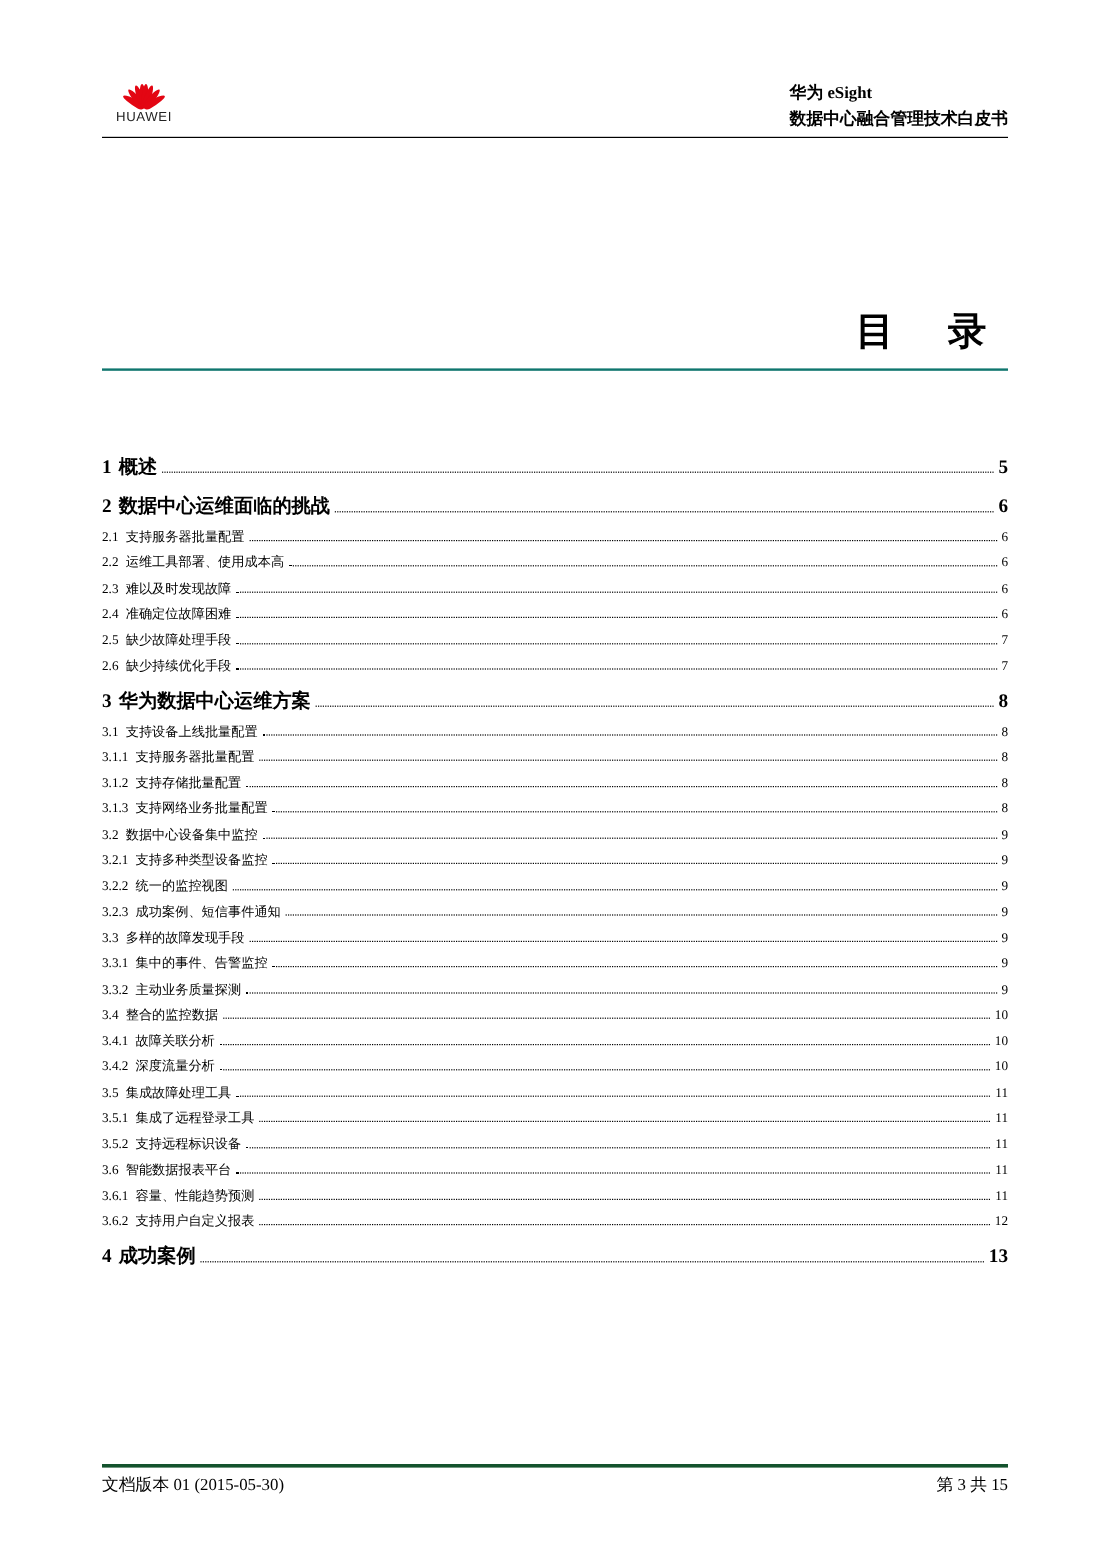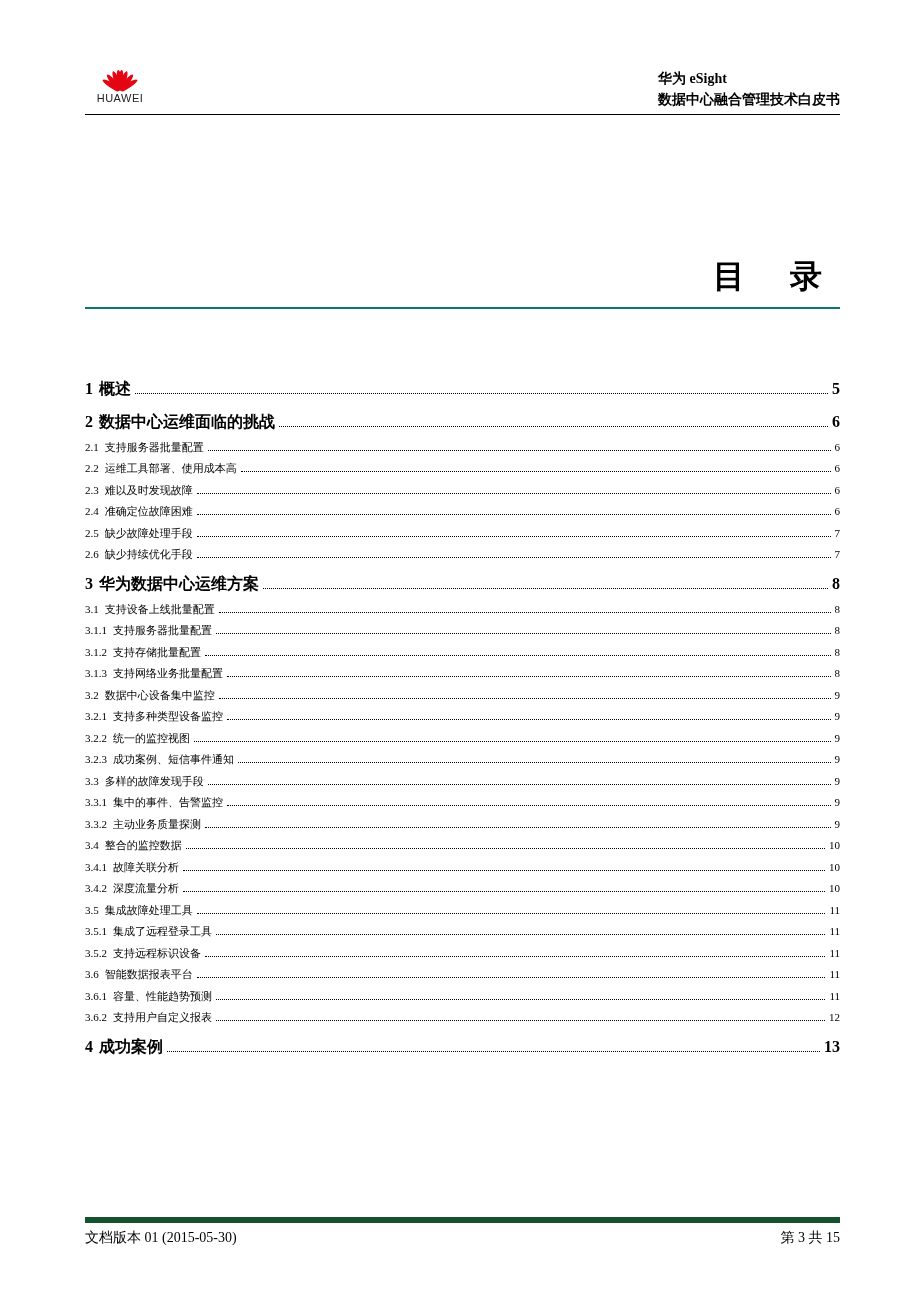--- a/index.html
+++ b/index.html
@@ -107,21 +107,21 @@
     .toc-page {
       flex-shrink: 0;
       font-family: "Times New Roman", serif;
     }
     .toc-h1 .toc-page { font-weight: bold; }
     .footer {
       position: absolute;
       bottom: 55px;
       left: 85px;
       right: 80px;
-      border-top: 6px solid #14532d;
+      border-top: 3px solid #14532d;
       padding-top: 6px;
       display: flex;
       justify-content: space-between;
       align-items: flex-end;
       font-size: 14px;
     }
     .footer-center {
       text-align: center;
       flex: 1;
     }

